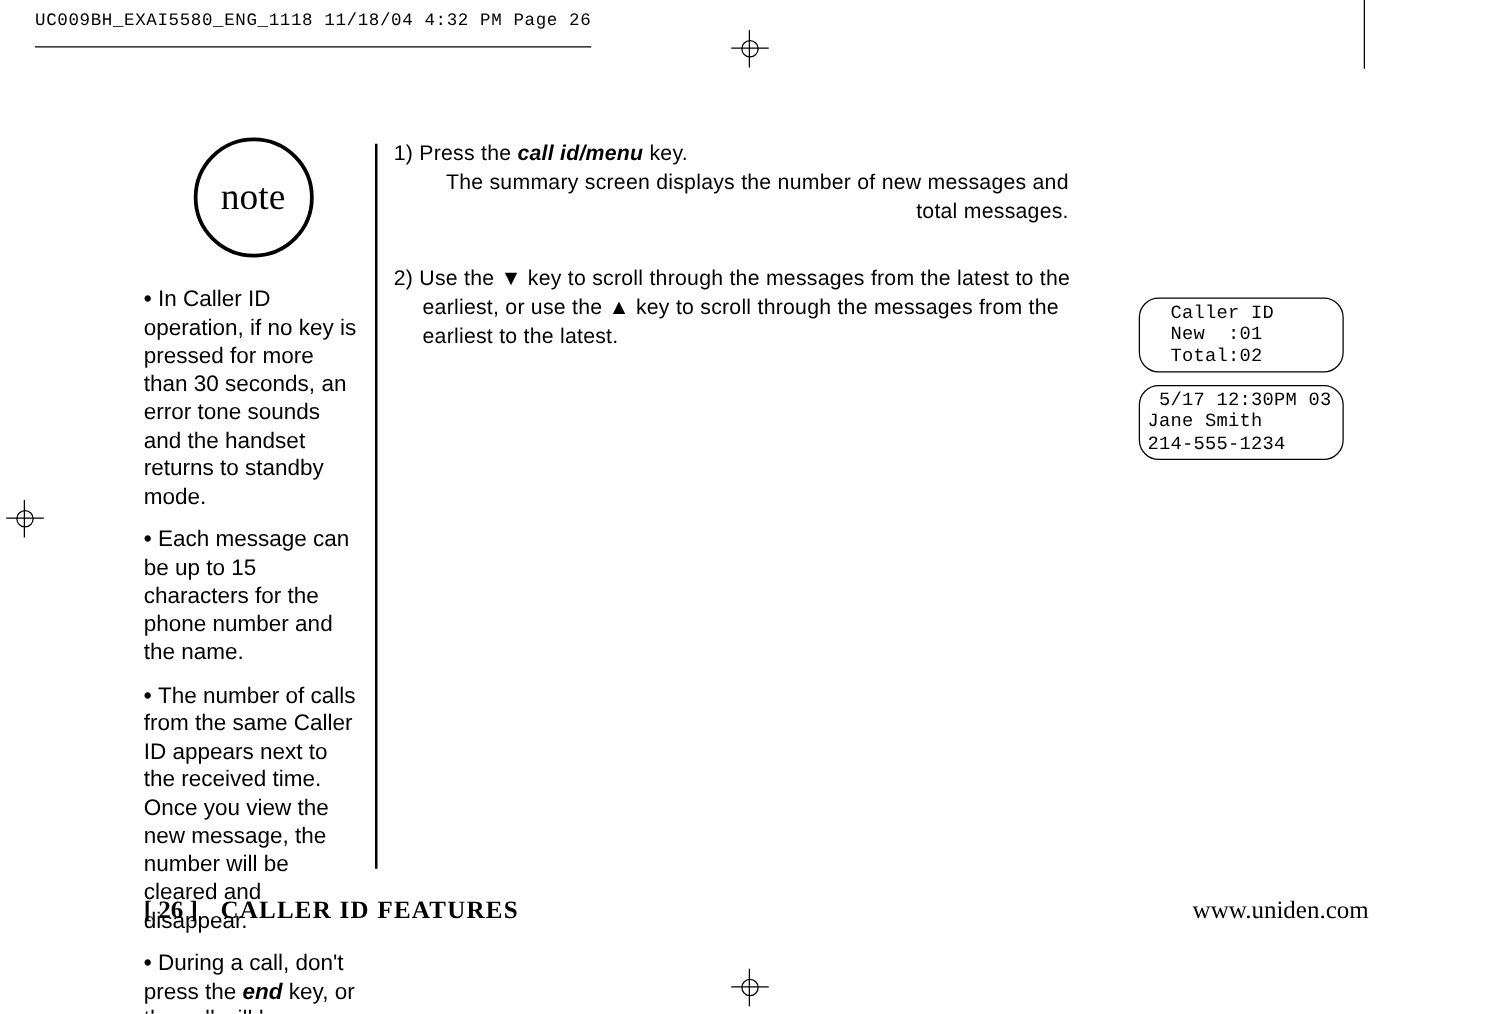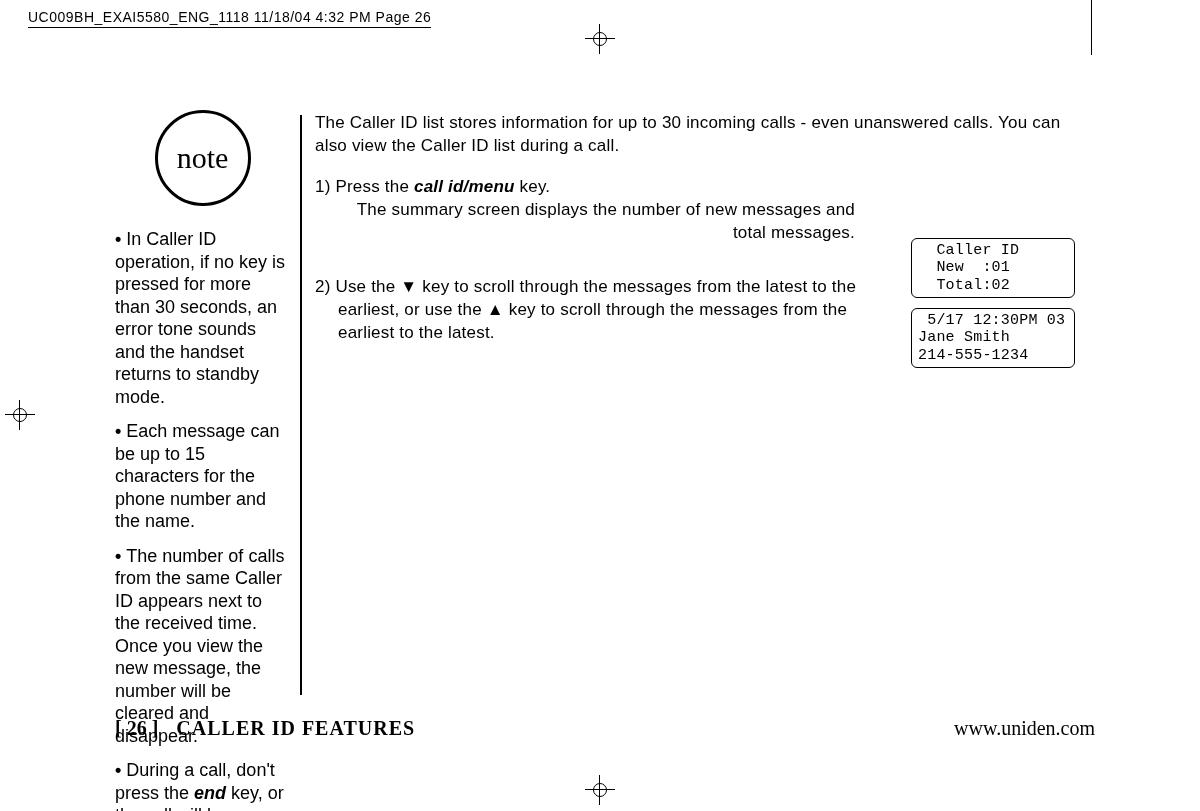--- a/index.html
+++ b/index.html
@@ -12,25 +12,25 @@
     color: #000;
     position: relative;
     overflow: hidden;
   }
 
   
   .prepress {
     position: absolute;
     top: 9px;
     left: 28px;
-    font-family: Liberation Sans, sans-serif;
+    font-family: Liberation Mono, monospace;
     font-size: 14px;
     letter-spacing: 0.5px;
     border-bottom: 1px solid #000;
-    padding-bottom: 2px;
+    padding-bottom: 12px;
   }
 
   
   .reg-top, .reg-bottom {
     position: absolute;
     left: 585px;
     width: 30px;
     height: 30px;
   }
   .reg-top { top: 24px; }
@@ -123,21 +123,21 @@
     margin: 0 0 10px 0;
     letter-spacing: 0.5px;
   }
   .main p { margin: 0 0 18px 0; }
   .main .step-body { padding-left: 28px; text-align: right; }
   .main .key { font-style: italic; font-weight: bold; }
 
   .lcd {
     position:absolute;
     border:1px solid #000;
-    border-radius:6px;
+    border-radius:16px;
     padding:3px 6px;
     font-family:"Courier New", monospace;
     font-size:15px;
     line-height:1.15;
     white-space:pre;
   }
   .lcd1 { top:126px; right:0; width:150px; }
   .lcd2 { top:196px; right:0; width:150px; }
 
   .footer {
@@ -184,21 +184,20 @@
           <li>Each message can be up to 15 characters for the phone number and the name.</li>
           <li>The number of calls from the same Caller ID appears next to the received time. Once you view the new message, the number will be cleared and disappear.</li>
           <li>During a call, don't press the <b>end</b> key, or the call will be disconnected.</li>
         </ul>
     </div>
   </div>
 
   <div class="divider"></div>
 
   <div class="main">
-    <p>The Caller ID list stores information for up to 30 incoming calls - even unanswered calls. You can also view the Caller ID list during a call.</p>
 
     <div style="width:540px;">
       <span>1) Press the </span><span class="key">call id/menu</span><span> key.</span>
       <div class="step-body">The summary screen displays the number of new messages and total messages.</div>
     </div>
 
     <div style="width:540px; margin-top:31px; text-indent:-23px; padding-left:23px;">2) Use the ▼ key to scroll through the messages from the latest to the earliest, or use the ▲ key to scroll through the messages from the earliest to the latest.</div>
 
 
     <div class="lcd lcd1">  Caller ID

